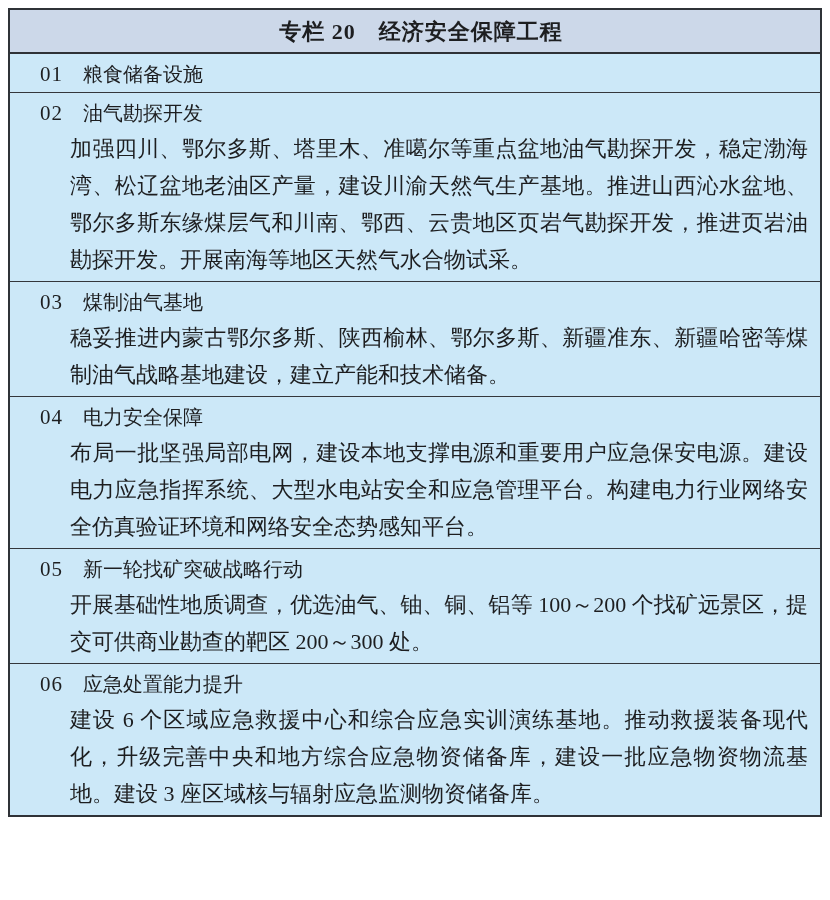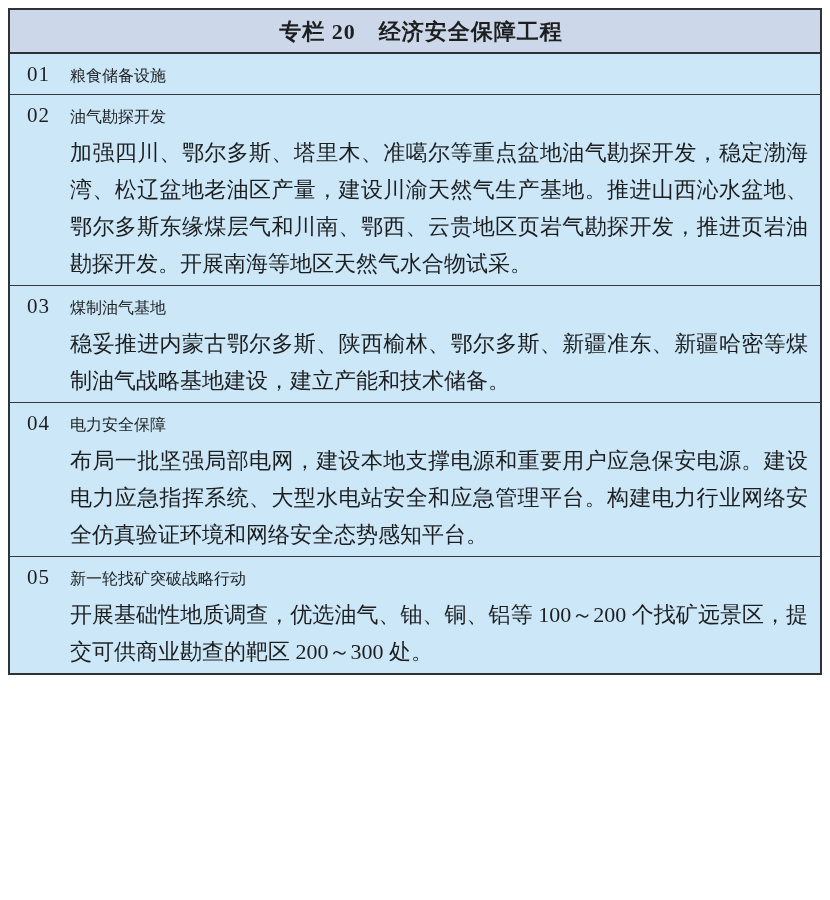--- a/index.html
+++ b/index.html
@@ -39,31 +39,31 @@
     background: #cce8f8;
     padding: 5px 0 3px 0;
   }
   .section + .section {
     border-top: 1.5px solid #34373c;
     font-family: Liberation Serif, serif;
   }
   .sec-head {
     display: flex;
     align-items: baseline;
-    padding-left: 17px;
+    padding-left: 30px;
     line-height: 30px;
   }
   .sec-num {
     font-size: 21px;
     width: 43px;
     flex: 0 0 43px;
     letter-spacing: 1px;
   }
   .sec-title {
-    font-size: 16px;
+    font-size: 20px;
   }
   .sec-body {
     margin: 2px 12px 0 60px;
     font-size: 22px;
     line-height: 37px;
     text-align: justify;
     text-justify: inter-ideograph;
   }
 </style>
 </head>
@@ -106,15 +106,22 @@
     </div>
 
     <div class="section">
       <div class="sec-head">
         <span class="sec-num">05</span>
         <span class="sec-title">新一轮找矿突破战略行动</span>
       </div>
       <div class="sec-body">开展基础性地质调查，优选油气、铀、铜、铝等 100～200 个找矿远景区，提交可供商业勘查的靶区 200～300 处。</div>
     </div>
 
+    <div class="section">
+      <div class="sec-head">
+        <span class="sec-num">06</span>
+        <span class="sec-title">应急处置能力提升</span>
+      </div>
+      <div class="sec-body">建设 6 个区域应急救援中心和综合应急实训演练基地。推动救援装备现代化，升级完善中央和地方综合应急物资储备库，建设一批应急物资物流基地。建设 3 座区域核与辐射应急监测物资储备库。</div>
+    </div>
 
   </div>
 </div>
 
 </body></html>

